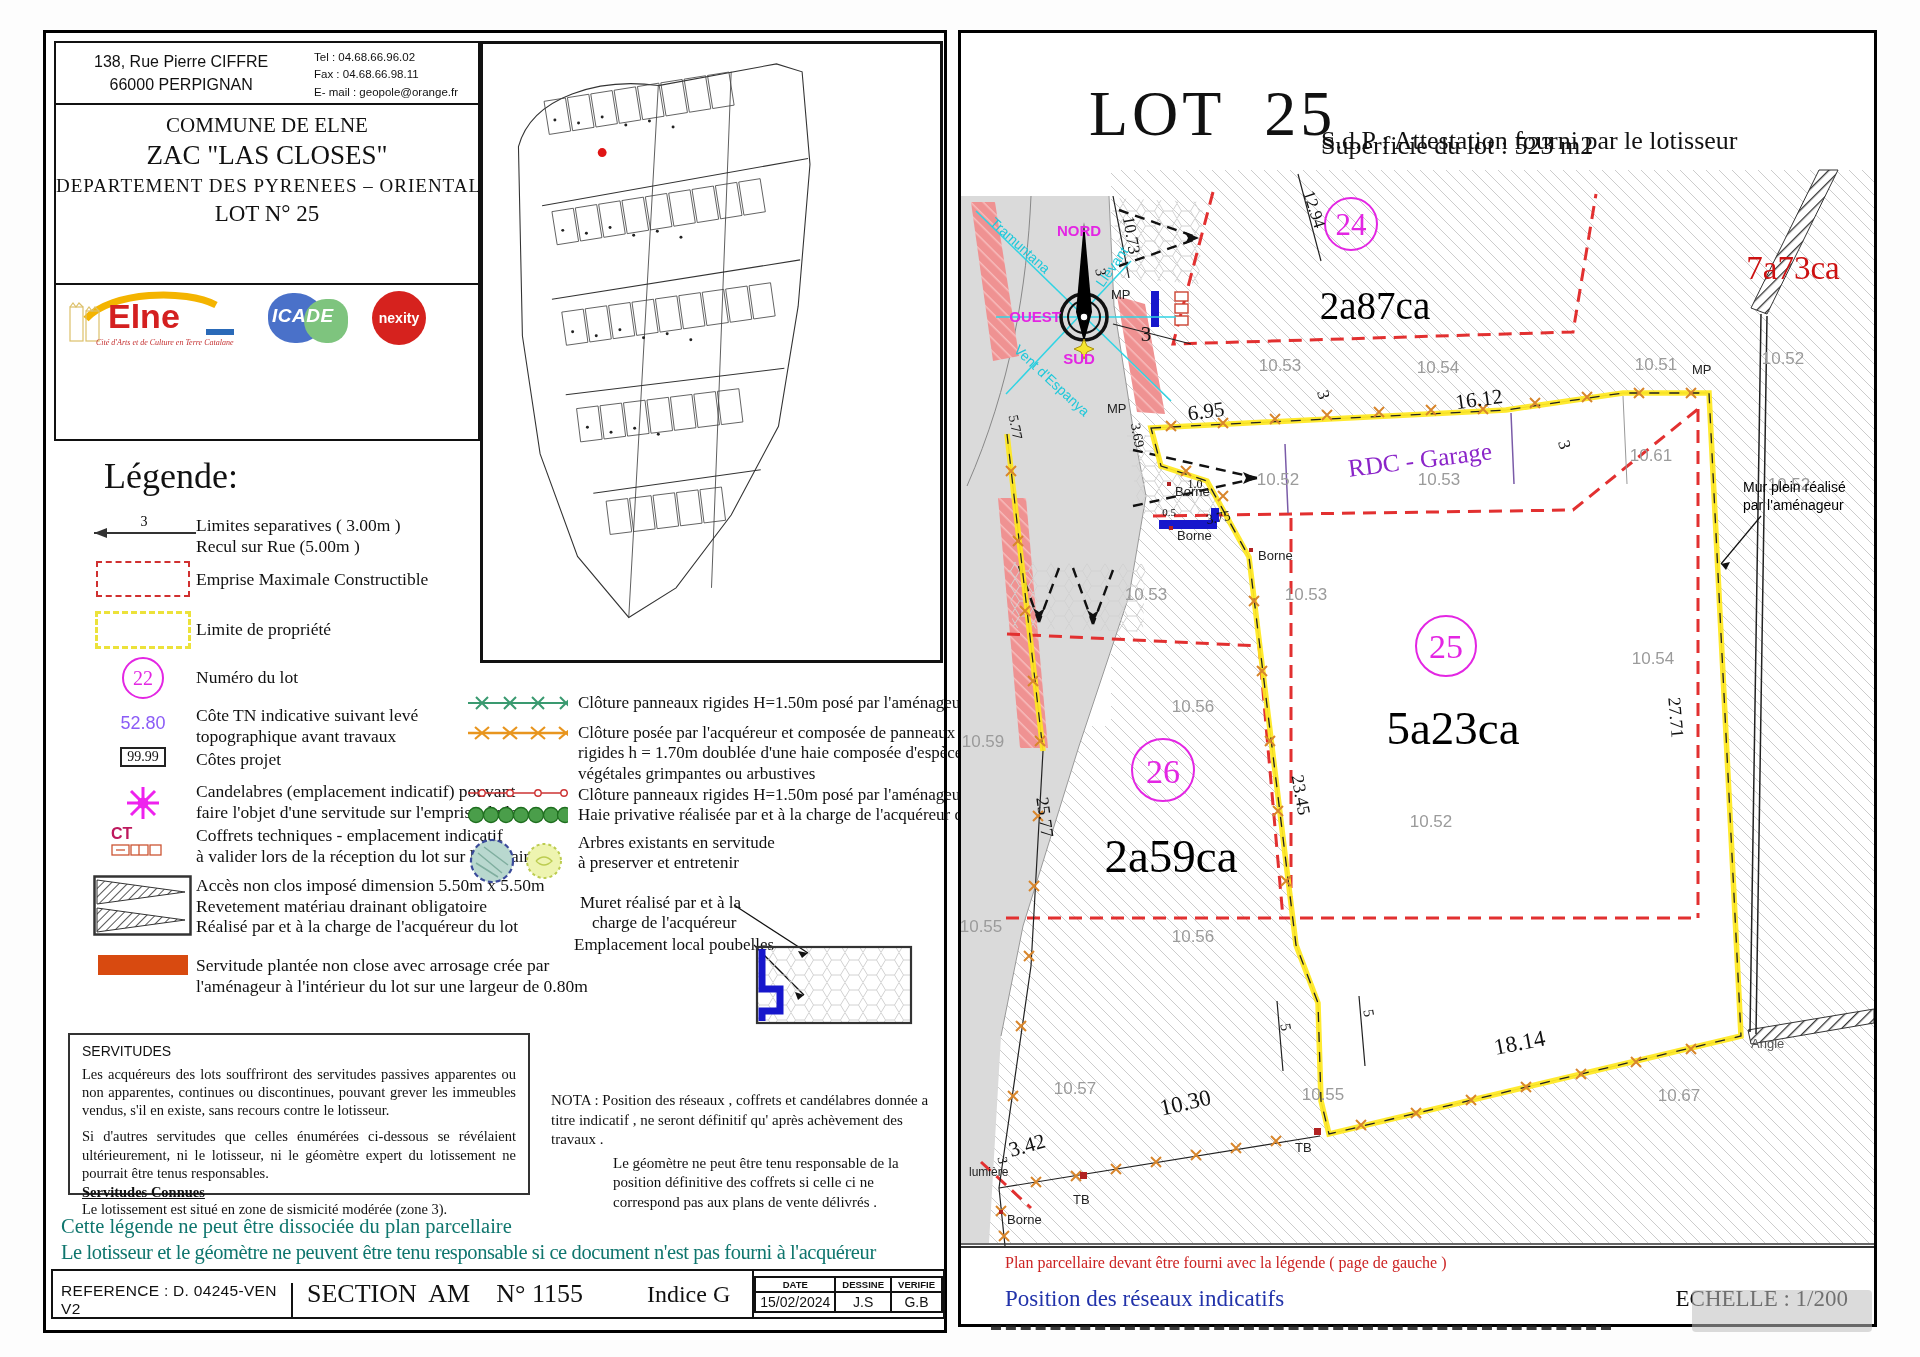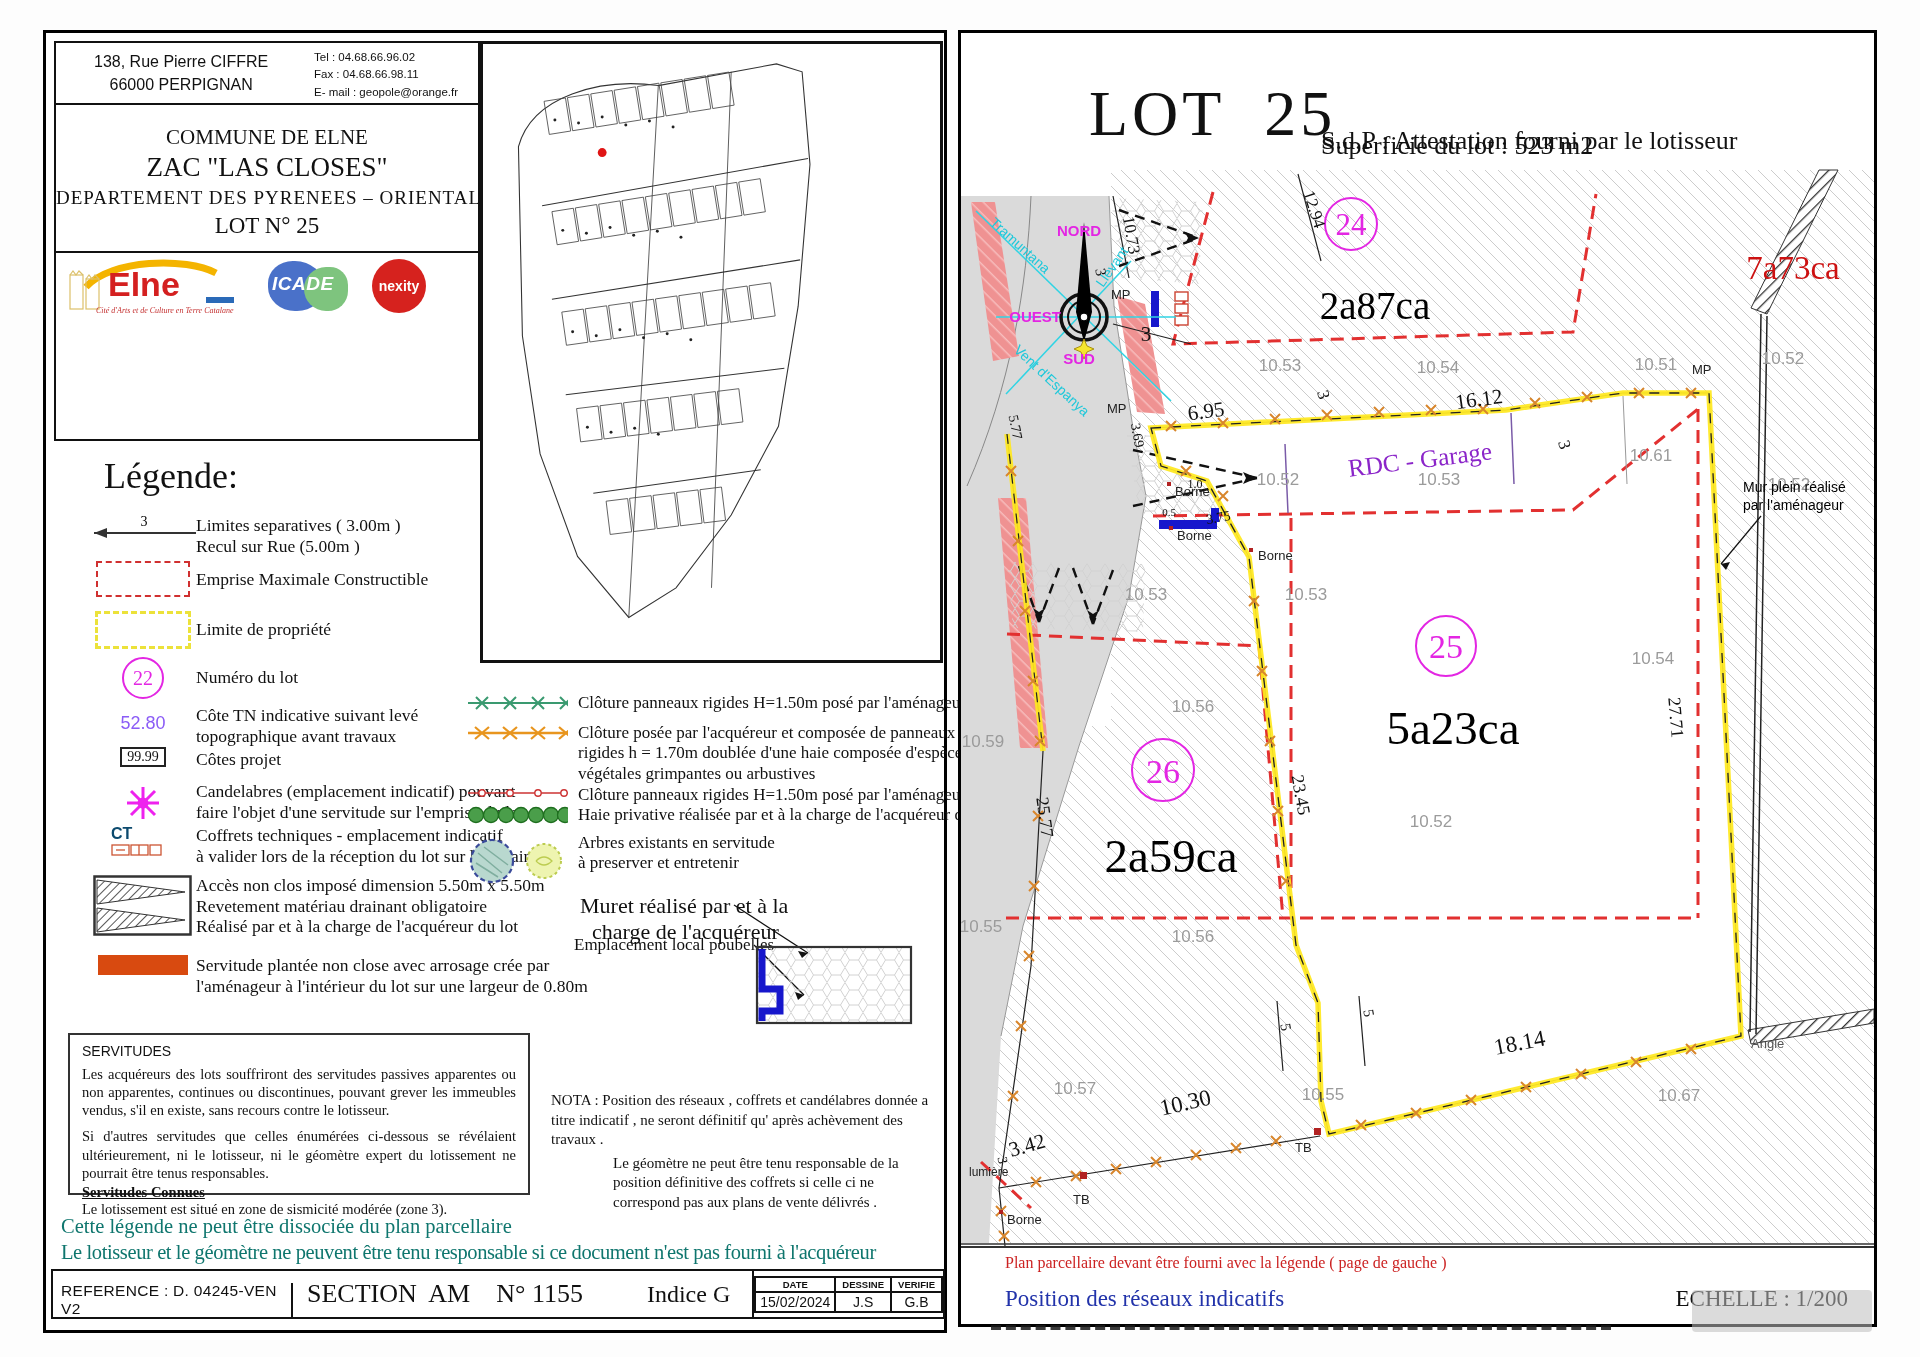--- a/index.html
+++ b/index.html
@@ -12,21 +12,21 @@
   
   .company{left:8px;top:8px;width:426px;height:400px;border:2.5px solid #111;box-sizing:border-box;}
   .logoBox{position:relative;height:128px;border-bottom:2.5px solid #111;}
   .logoRow{position:absolute;left:12px;top:8px;display:flex;align-items:center;}
   .logoTxt{font-family:"Liberation Sans",sans-serif;font-weight:900;font-size:62px;color:#22229e;letter-spacing:-2px;line-height:1;}
   .logoTag{position:absolute;right:10px;bottom:6px;font-family:"Liberation Sans",sans-serif;font-weight:bold;
            font-size:14px;color:#cf1f1f;letter-spacing:2.5px;}
   .addr{position:relative;height:60px;border-bottom:2.5px solid #111;font-family:"Liberation Sans",sans-serif;}
   .addrL{position:absolute;left:38px;top:7px;font-size:16px;line-height:1.45;text-align:center;}
   .addrR{position:absolute;left:258px;top:6px;font-size:11.5px;line-height:1.5;}
-  .commune{position:relative;height:148px;border-bottom:2.5px solid #111;text-align:center;padding-top:20px;box-sizing:border-box;}
+  .commune{position:relative;height:180px;border-bottom:2.5px solid #111;text-align:center;padding-top:8px;box-sizing:border-box;}
   .c1{font-size:21px;}
   .c2{font-size:27px;margin-top:2px;}
   .c3{font-size:19px;letter-spacing:1px;margin-top:4px;white-space:nowrap;}
   .c4{font-size:23px;margin-top:4px;}
   .partners{position:relative;height:62px;display:flex;align-items:center;gap:18px;padding:2px 10px;}
   .elneWrap{position:relative;width:178px;height:58px;}
   .elneTxt{position:absolute;left:42px;top:8px;font-family:"Liberation Sans",sans-serif;font-weight:900;font-size:34px;color:#d42020;}
   .elneTag{position:absolute;left:30px;bottom:0;font-size:8px;font-style:italic;color:#c43030;white-space:nowrap;}
   .icade{position:relative;width:92px;height:58px;}
   .icadeB1{position:absolute;left:6px;top:4px;width:56px;height:50px;background:#4a71c9;border-radius:46% 54% 50% 50%;}
@@ -42,21 +42,21 @@
   .lsym{position:absolute;left:38px;width:118px;display:flex;justify-content:center;}
   .ltxt{position:absolute;left:150px;font-size:17.5px;line-height:1.18;white-space:nowrap;}
   .fsym{position:absolute;left:418px;width:104px;display:flex;justify-content:center;}
   .ftxt{position:absolute;left:532px;font-size:17px;line-height:1.2;white-space:nowrap;}
   .dashRed{width:90px;height:32px;border:2.5px dashed #d03030;}
   .dashYel{width:90px;height:32px;border:3px dashed #ece23a;}
   .lotCirc{width:38px;height:38px;border:2.5px solid #e326e3;border-radius:50%;color:#e326e3;
            display:flex;align-items:center;justify-content:center;font-size:20px;}
   .tnTxt{font-family:"Liberation Sans",sans-serif;color:#8b5cf6;font-size:18px;}
   .projBox{border:2px solid #222;padding:0 5px;font-size:14px;}
-  .ctTxt{font-family:"Liberation Sans",sans-serif;font-weight:bold;color:#0c4a6e;font-size:16px;}
+  .ctTxt{font-family:"Liberation Sans",sans-serif;font-weight:bold;color:#be185d;font-size:16px;}
   .servBar{width:90px;height:20px;background:#d84a10;}
   
   .servBox{left:22px;top:1000px;width:462px;height:162px;border:2.5px solid #333;box-sizing:border-box;
            padding:8px 12px;font-size:14.5px;}
   .servBox h4{margin:0 0 6px 0;font-family:"Liberation Sans",sans-serif;font-size:14px;font-weight:normal;}
   .servBox p{margin:0 0 8px 0;text-align:justify;line-height:1.25;}
   .servKnown{font-weight:bold;text-decoration:underline;}
   .nota{left:505px;top:1058px;width:392px;font-size:15px;line-height:1.3;}
   .nota .lbl{font-weight:normal;}
   .nota p{margin:0 0 4px 0;}
@@ -409,21 +409,21 @@
           <path d="M14,18 L38,38 M12,28 L34,42 M20,12 L44,30" stroke="#7fae9f" stroke-width="1.5"></path>
           <circle cx="80" cy="26" r="17" fill="#eef4b0" stroke="#bccc50" stroke-width="2" stroke-dasharray="3 3"></circle>
           <path d="M72,26 q8,-8 16,0 q-8,8 -16,0" fill="none" stroke="#bccc50" stroke-width="1.2"></path>
         </svg>
       </div>
       <div class="ftxt">
         <div>Arbres existants en servitude</div>
         <div>à preserver et entretenir</div>
       </div>
     </div>
-    <div class="lrow" style="top:860px;left:534px;font-size:22px;line-height:1.2">
+    <div class="lrow" style="top:860px;left:534px;font-size:17px;line-height:1.2">
       <div>Muret réalisé par et à la</div>
       <div style="padding-left:12px">charge de l'acquéreur</div>
     </div>
     <div class="lrow" style="top:902px;left:528px;font-size:17px">Emplacement local poubelles</div>
     <svg class="abs" style="left:640px;top:858px" width="130" height="120">
       <line x1="48" y1="14" x2="122" y2="62" stroke="#111" stroke-width="1.3"></line>
       <path d="M122,62 l-10,-2 l4,7 Z" fill="#111"></path>
       <line x1="68" y1="54" x2="118" y2="104" stroke="#111" stroke-width="1.3"></line>
       <path d="M118,104 l-9,-3 l3,8 Z" fill="#111"></path>
     </svg>

